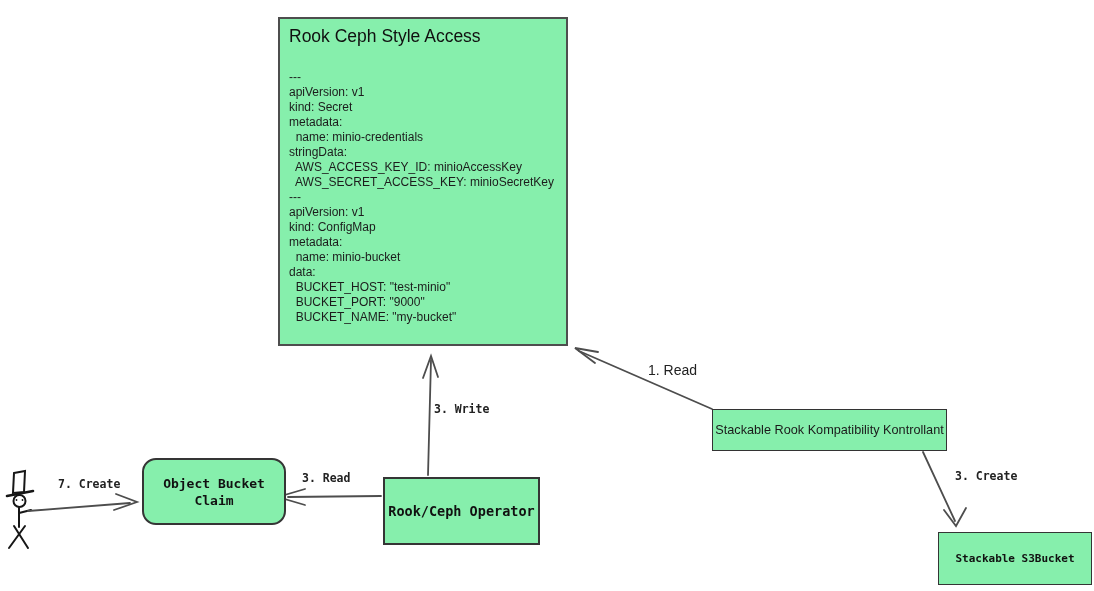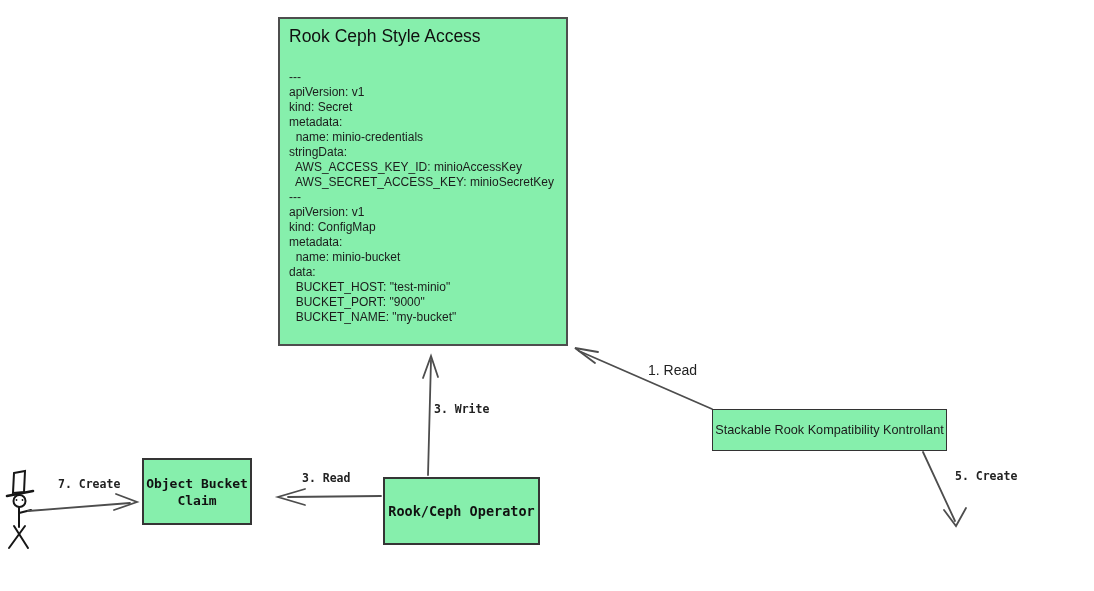--- a/index.html
+++ b/index.html
@@ -26,21 +26,21 @@
     font-family:"Liberation Sans",sans-serif;
     font-size:12px;line-height:15px;color:#1c1c1c;
     white-space:pre;
   }
   .hand-box{
     border:2px solid #353535;
     display:flex;align-items:center;justify-content:center;
     font-family:"DejaVu Sans Mono",monospace;font-weight:bold;color:#111;
     text-align:center;white-space:pre;
   }
-  .obc-box{left:142px;top:458px;width:110px;height:67px;font-size:13px;line-height:17px;}
+  .obc-box{left:142px;top:458px;width:144px;height:67px;font-size:13px;line-height:17px;border-radius:14px;}
   .operator-box{left:383px;top:477px;width:157px;height:68px;font-size:13.5px;}
   .s3bucket-box{left:938px;top:532px;width:154px;height:53px;font-size:11px;border-width:1.5px;}
   .kontrollant-box{
     left:712px;top:409px;width:235px;height:42px;
     border:1.5px solid #333;
     display:flex;align-items:center;justify-content:center;
     font-family:"Liberation Sans",sans-serif;font-size:12.7px;color:#1a1a1a;
     white-space:nowrap;
   }
   .edge-label{
@@ -130,20 +130,23 @@
   </div>
 
   <div class="box kontrollant-box">
     <span>Stackable Rook Kompatibility Kontrollant</span>
   </div>
 
   <div class="box hand-box operator-box">
     <span>Rook/Ceph Operator</span>
   </div>
 
+  <div class="box hand-box s3bucket-box">
+    <span>Stackable S3Bucket</span>
+  </div>
 
   <div class="edge-label mono-label lbl-1">7. Create</div>
   <div class="edge-label mono-label lbl-2">3. Read</div>
   <div class="edge-label mono-label lbl-3">3. Write</div>
   <div class="edge-label sans-label lbl-4">1. Read</div>
-  <div class="edge-label mono-label lbl-5">5. Create</div>
+  <div class="edge-label mono-label lbl-5">3. Create</div>
 
 </div>
 
 </body></html>

